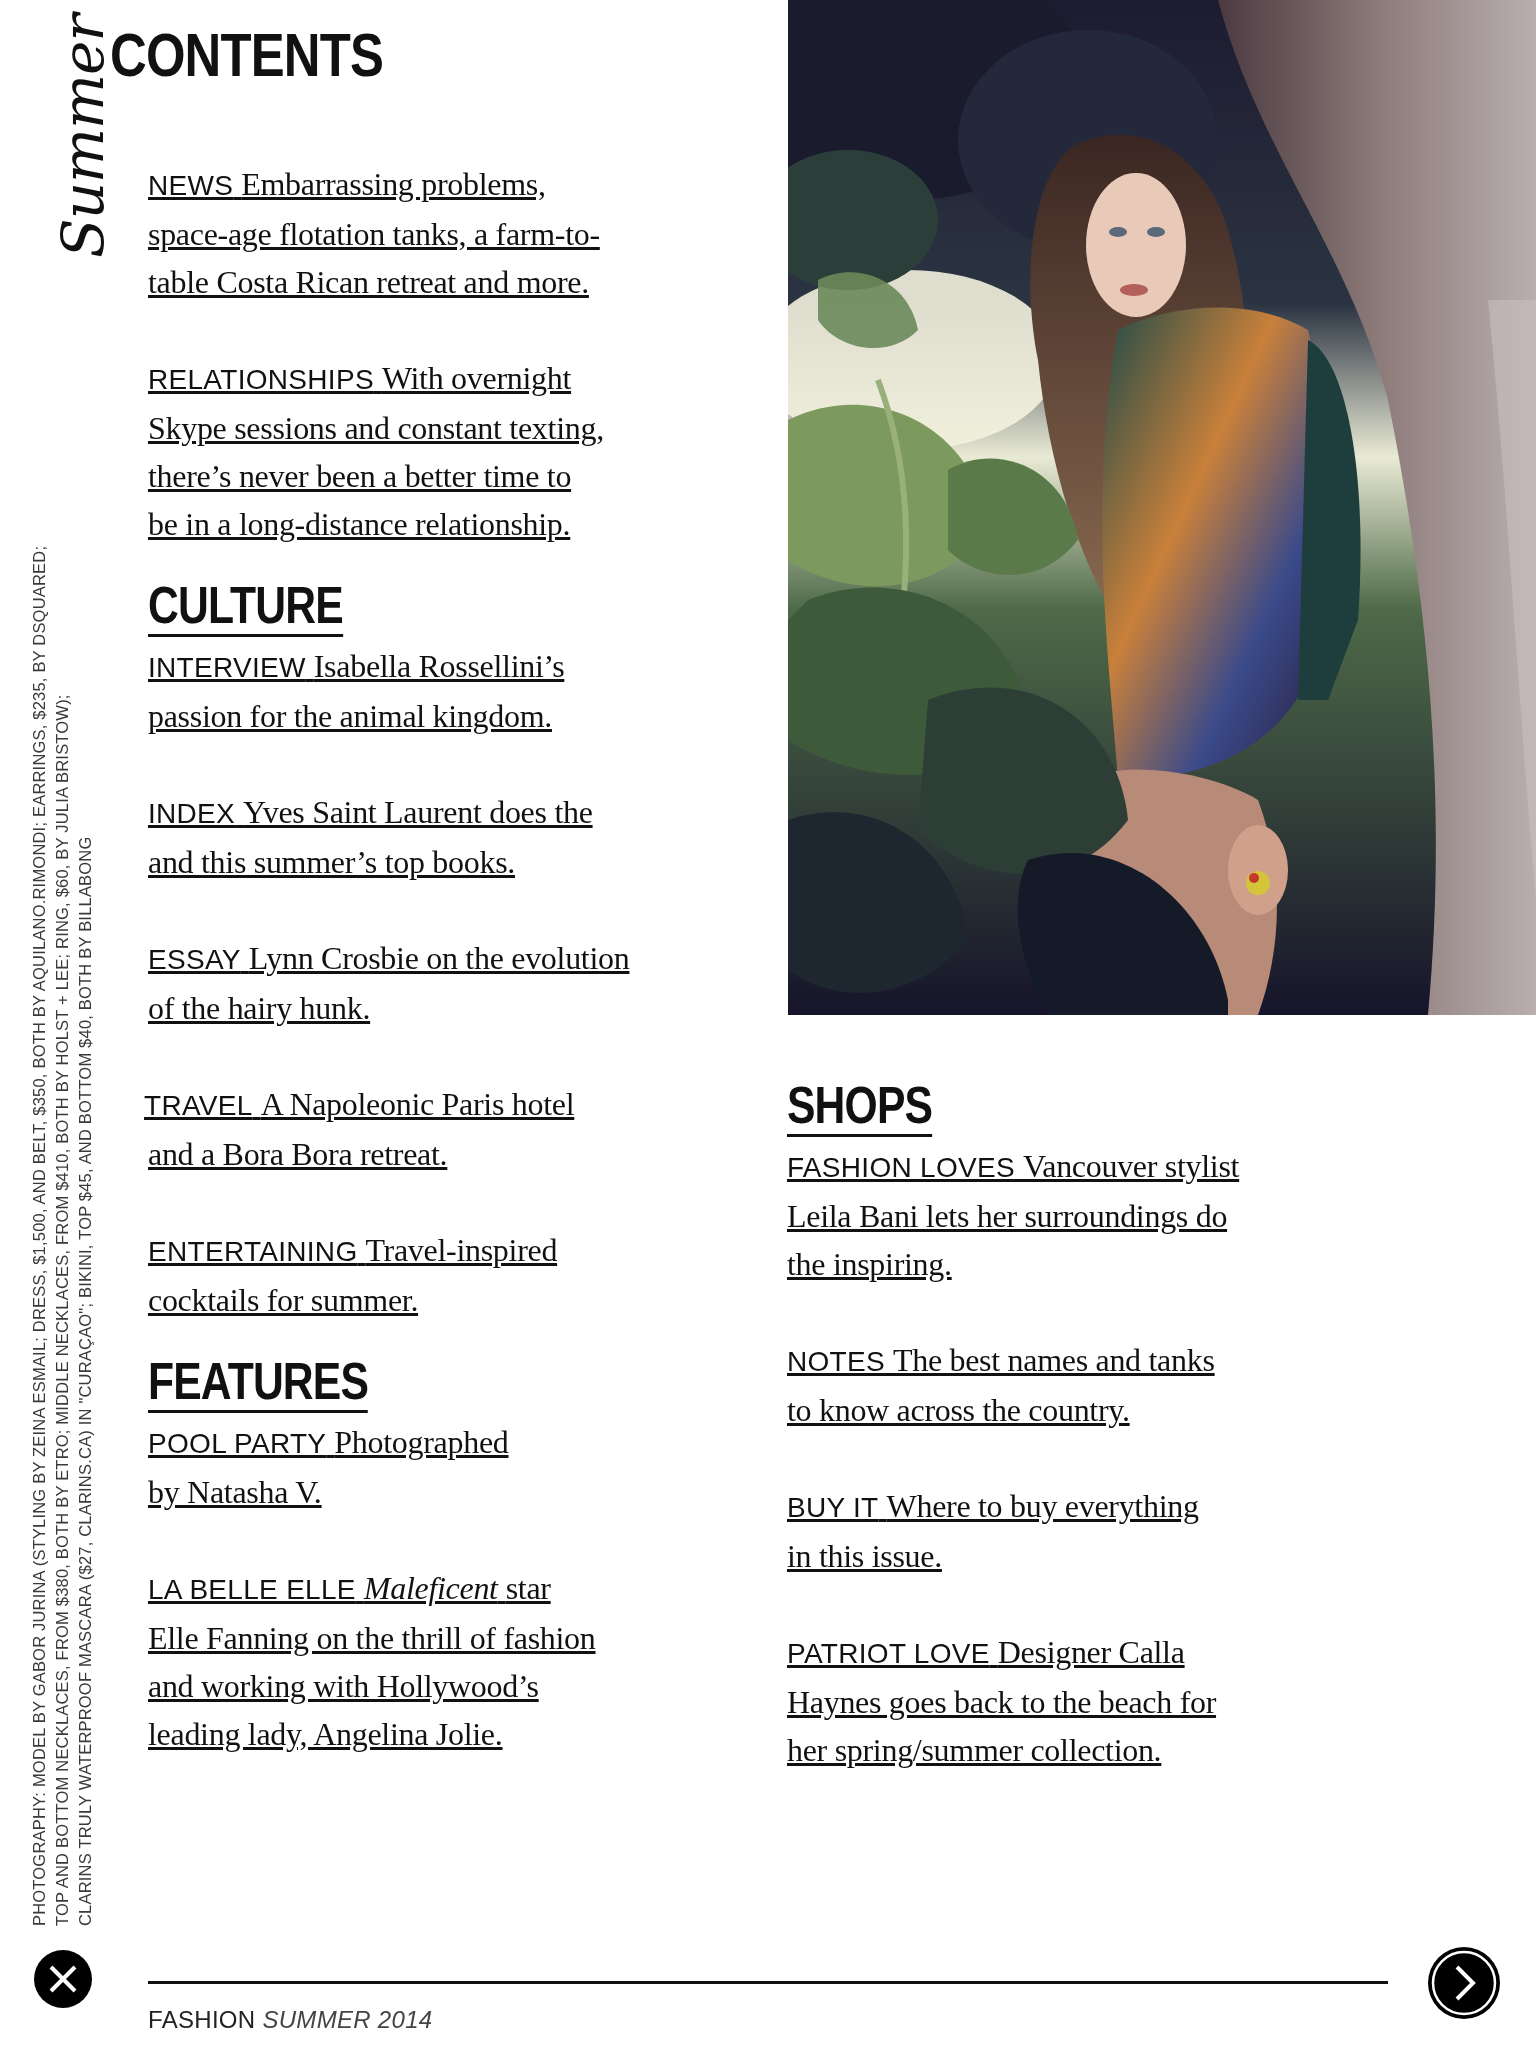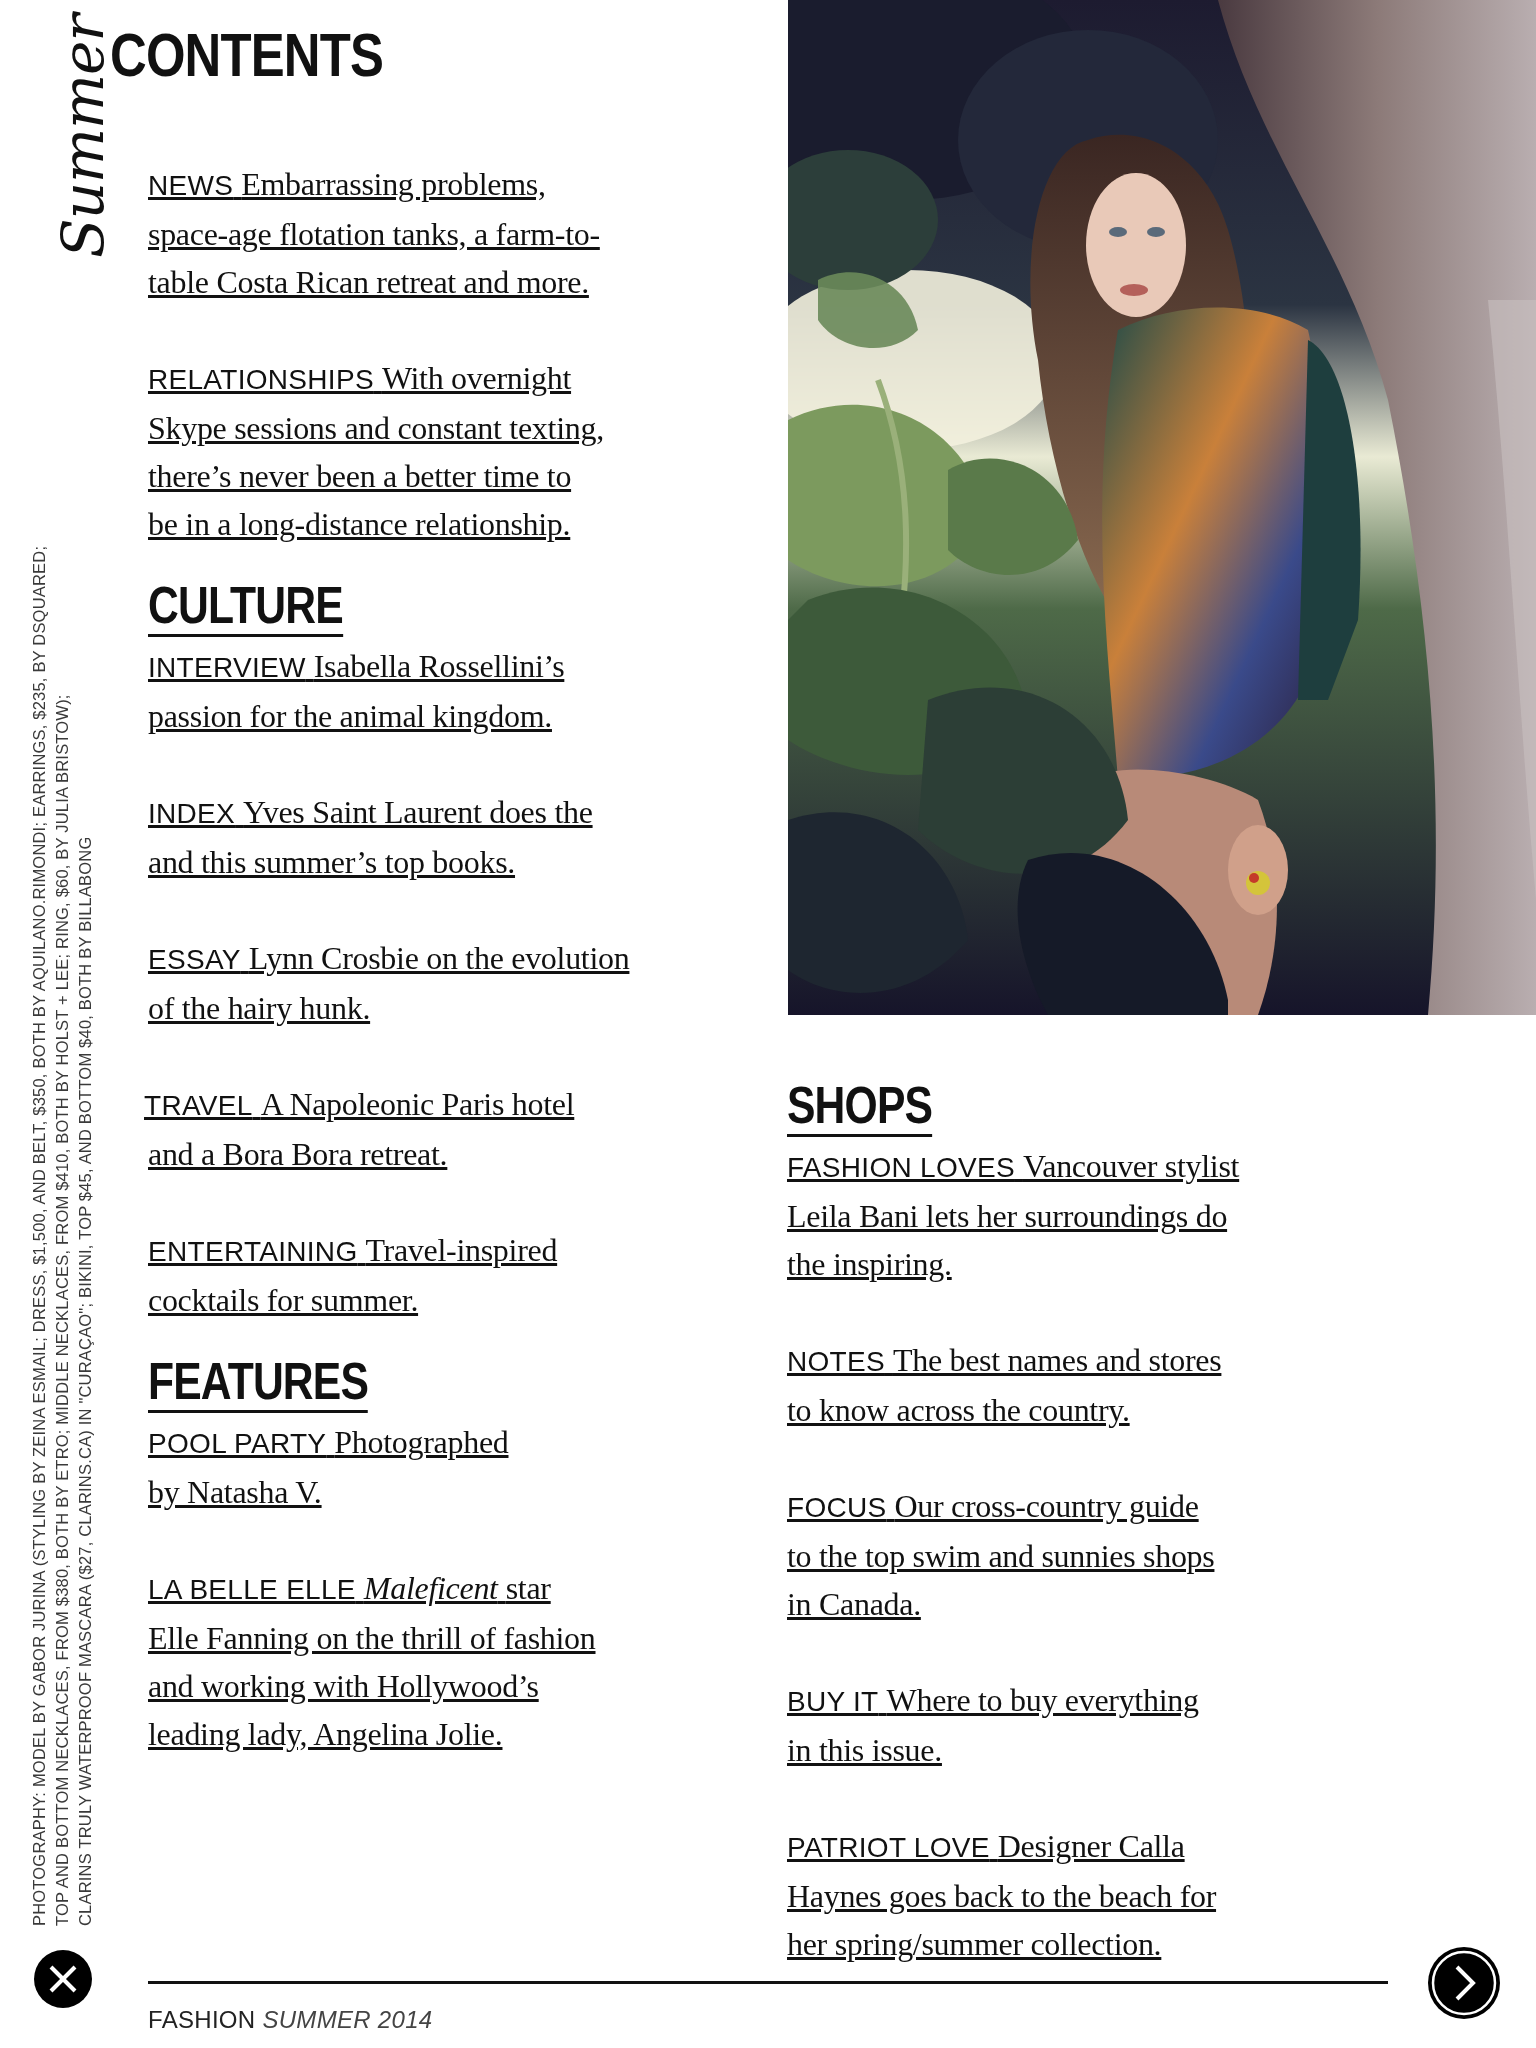--- a/index.html
+++ b/index.html
@@ -218,29 +218,24 @@
 <div class="col col-right">
   <div class="section-wrap"><div class="section-head">SHOPS</div></div>
 
   <div class="entry">
     <span class="line"><span class="kicker">FASHION LOVES</span> <span class="body">Vancouver stylist</span></span>
     <span class="line body">Leila Bani lets her surroundings do</span>
     <span class="line body">the inspiring.</span>
   </div>
 
   <div class="entry">
-    <span class="line"><span class="kicker">NOTES</span> <span class="body">The best names and stores</span></span>
+    <span class="line"><span class="kicker">NOTES</span> <span class="body">The best names and tanks</span></span>
     <span class="line body">to know across the country.</span>
   </div>
 
-  <div class="entry">
-    <span class="line"><span class="kicker">FOCUS</span> <span class="body">Our cross-country guide</span></span>
-    <span class="line body">to the top swim and sunnies shops</span>
-    <span class="line body">in Canada.</span>
-  </div>
 
   <div class="entry">
     <span class="line"><span class="kicker">BUY IT</span> <span class="body">Where to buy everything</span></span>
     <span class="line body">in this issue.</span>
   </div>
 
   <div class="entry">
     <span class="line"><span class="kicker">PATRIOT LOVE</span> <span class="body">Designer Calla</span></span>
     <span class="line body">Haynes goes back to the beach for</span>
     <span class="line body">her spring/summer collection.</span>

